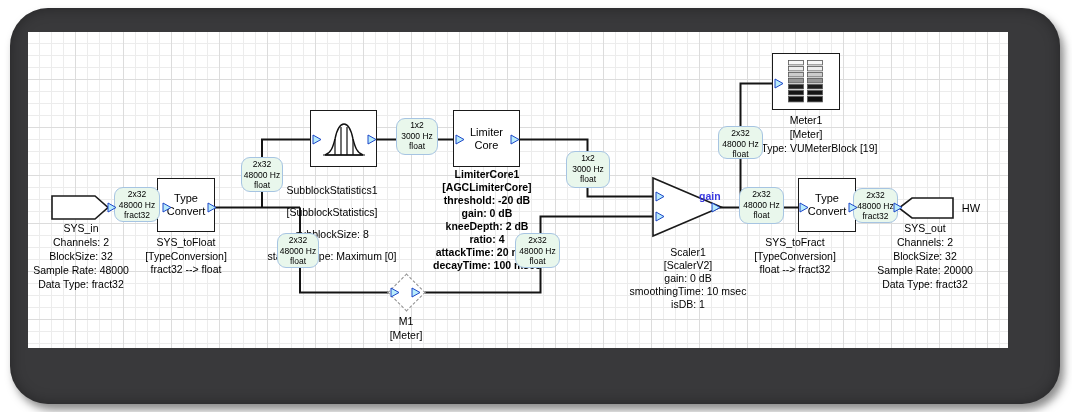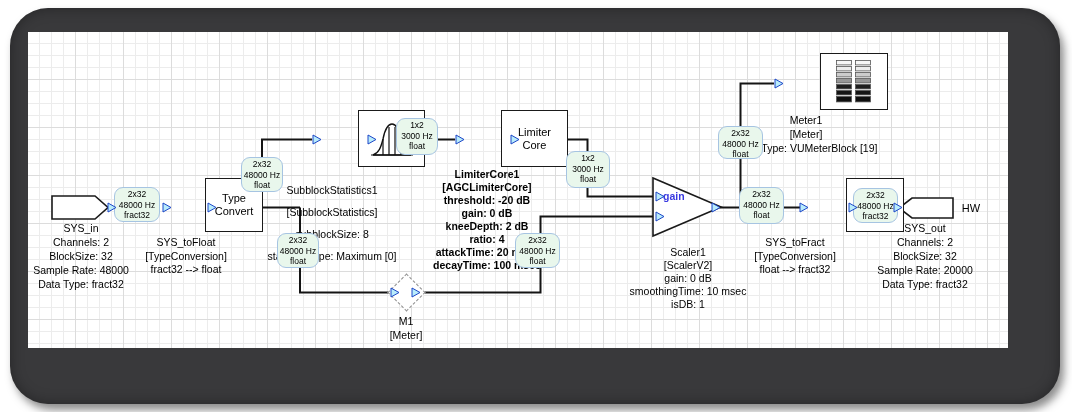--- a/index.html
+++ b/index.html
@@ -11,28 +11,28 @@
   .canvas{position:absolute;left:28px;top:32px;width:980px;height:316px;background:#fff;
       background-image:
         repeating-linear-gradient(to right, transparent 0 47px, #dcdcdc 47px 48px),
         repeating-linear-gradient(to bottom, transparent 0 47px, #dcdcdc 47px 48px),
         repeating-linear-gradient(to right, transparent 0 11px, #ececec 11px 12px),
         repeating-linear-gradient(to bottom, transparent 0 11px, #ececec 11px 12px);}
   svg.layer{position:absolute;left:0;top:0;pointer-events:none;}
   svg.layer *{pointer-events:auto;}
   .block{position:absolute;background:#fff;border:1.6px solid #1a1a1a;box-sizing:border-box;
          display:flex;align-items:center;justify-content:center;text-align:center;
-         font-size:11px;line-height:13px;white-space:pre-line;margin-left:48px;}
+         font-size:11px;line-height:13px;white-space:pre-line;}
   .cap{position:absolute;text-align:center;font-size:10.5px;line-height:13.5px;
        white-space:pre-line;}
   .wlabel{position:absolute;background:#e9f7ec;border:1px solid #a6c4e2;border-radius:9px;
           box-sizing:border-box;font-size:8.5px;line-height:10.6px;text-align:center;
           white-space:pre-line;padding-top:1px;}
   .hwtext{position:absolute;font-size:11px;line-height:15px;margin-left:40px;}
-  .pin{position:absolute;font-size:10.5px;font-weight:bold;color:#3a3ae0;}
+  .pin{position:absolute;font-size:10.5px;font-weight:bold;color:#3a3ae0;padding-left:36px;}
   .diamond{position:absolute;left:393px;top:279px;width:27px;height:27px;background:#fff;
            border:1.5px dashed #8f8f8f;box-sizing:border-box;transform:rotate(45deg);}
 </style>
 </head>
 <body>
 
 <div id="page">
   <div class="frame"></div>
   <div class="canvas"></div>
 

